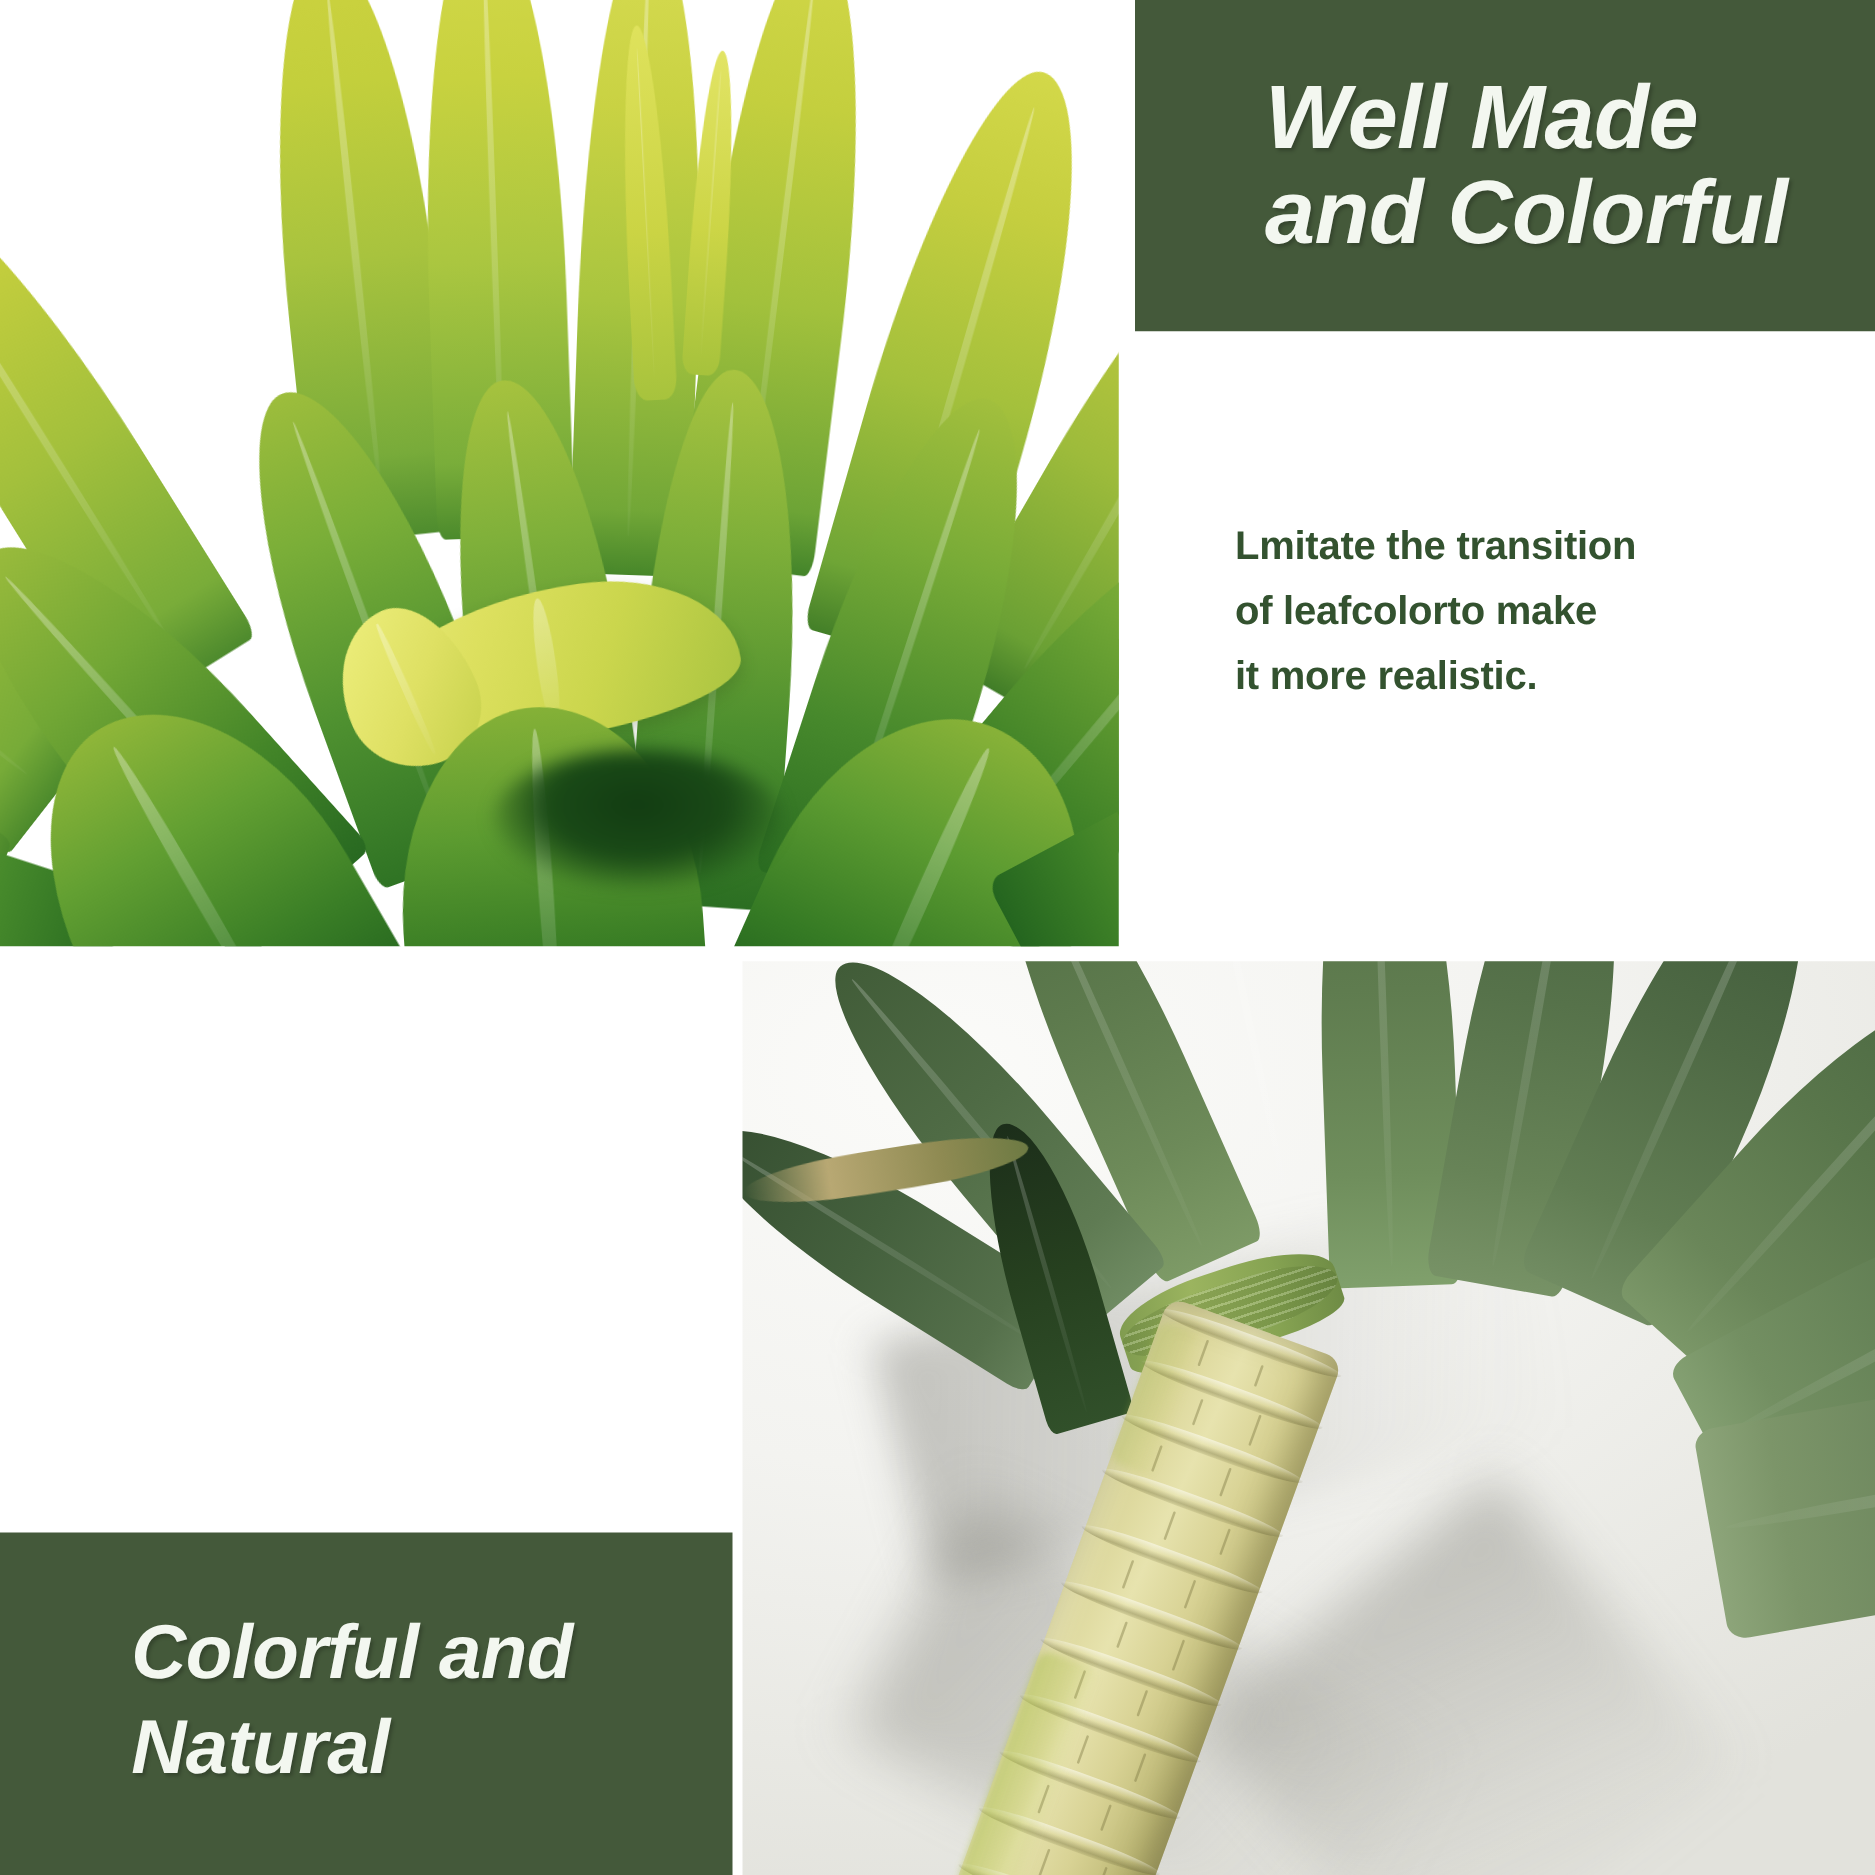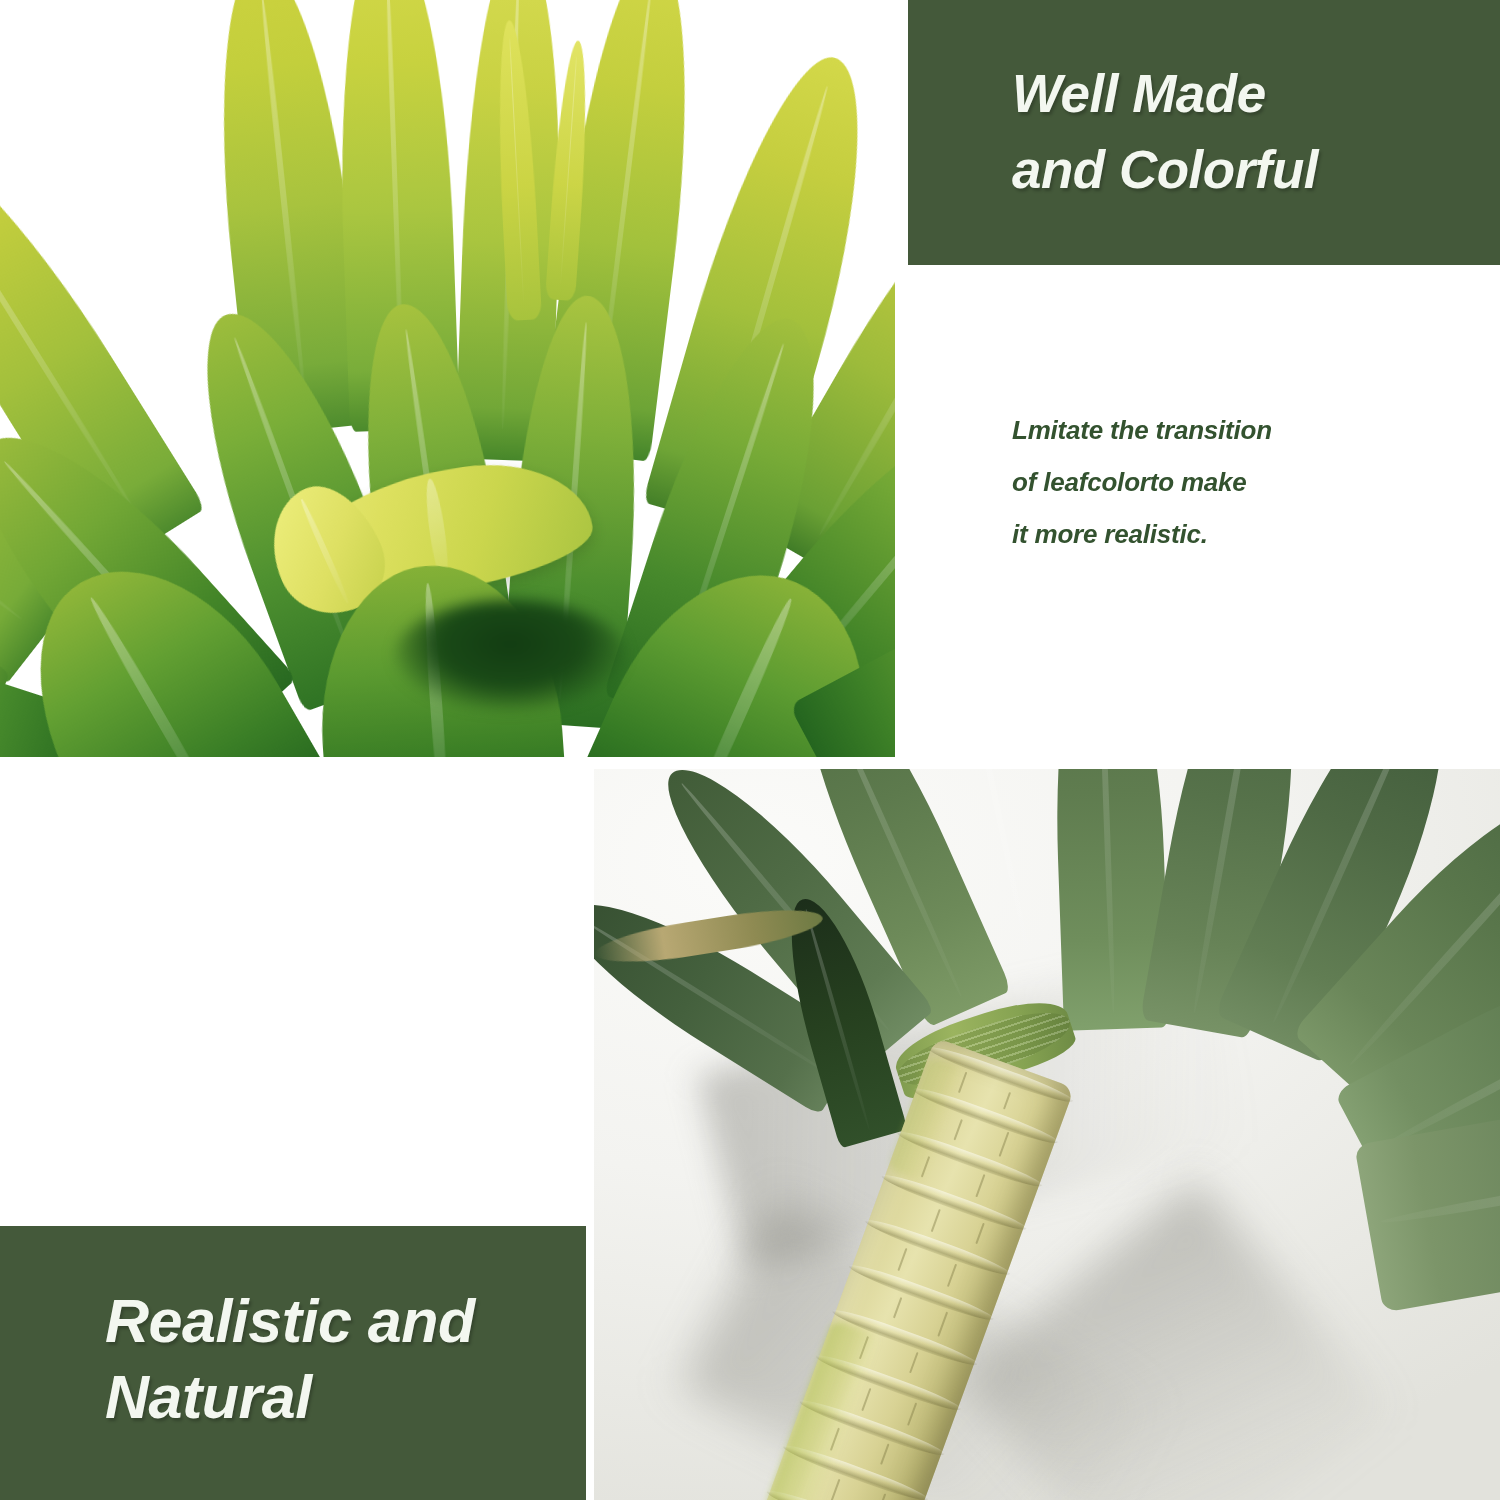--- a/index.html
+++ b/index.html
@@ -37,35 +37,34 @@
 
   
   .panel-head-tr{
     position:absolute;left:908px;top:0;width:592px;height:265px;
     background:#44593a;
   }
   .panel-head-tr .htext{
     position:absolute;left:104px;top:56px;
     color:#f3f7f0;
     font-style:italic;font-weight:bold;
-    font-size:53px;line-height:76px;
+    font-size:72px;line-height:76px;
     letter-spacing:-.5px;
     text-shadow:2px 3px 3px rgba(0,0,0,.22);
     white-space:pre-line;
   }
 
   
   .copy-right{
     position:absolute;left:988px;top:378px;width:470px;
     color:#33522f;
-    font-style:italic;font-weight:bold;
-    font-size:26px;line-height:52px;
+    font-weight:bold;
+    font-size:32px;line-height:52px;
     letter-spacing:-.2px;
     white-space:pre-line;
-    margin-left:24px;
   }
 
   
   .copy-left{
     position:absolute;left:60px;top:928px;width:540px;
     color:#33522f;
     font-style:italic;font-weight:bold;
     font-size:37px;line-height:52px;
     letter-spacing:-.2px;
     white-space:pre-line;
@@ -184,21 +183,21 @@
     <div class="htext">Well Made
 and Colorful</div>
   </div>
 
   <p class="copy-right">Lmitate the transition
 of leafcolorto make
 it more realistic.</p>
 
 
   <div class="panel-head-bl">
-    <div class="htext">Realistic and
+    <div class="htext">Colorful and
 Natural</div>
   </div>
 
   <div class="photo-stem">
 
     <div class="stem-shadow" style="left:120px;top:240px;width:520px;height:200px;transform:rotate(-14deg);"></div>
     <div class="stem-shadow" style="left:110px;top:520px;width:430px;height:210px;transform:rotate(28deg);filter:blur(22px);"></div>
     <div class="stem-shadow" style="left:430px;top:470px;width:300px;height:310px;transform:rotate(50deg);filter:blur(20px);"></div>
 
     <div class="fan-leaf" style="left:330px;top:-140px;width:92px;height:380px;transform:rotate(-24deg);background:linear-gradient(to bottom,#4f6b43 0%,#5d7a4d 40%,#6d8a59 75%,#7d9a66 100%);"></div>

